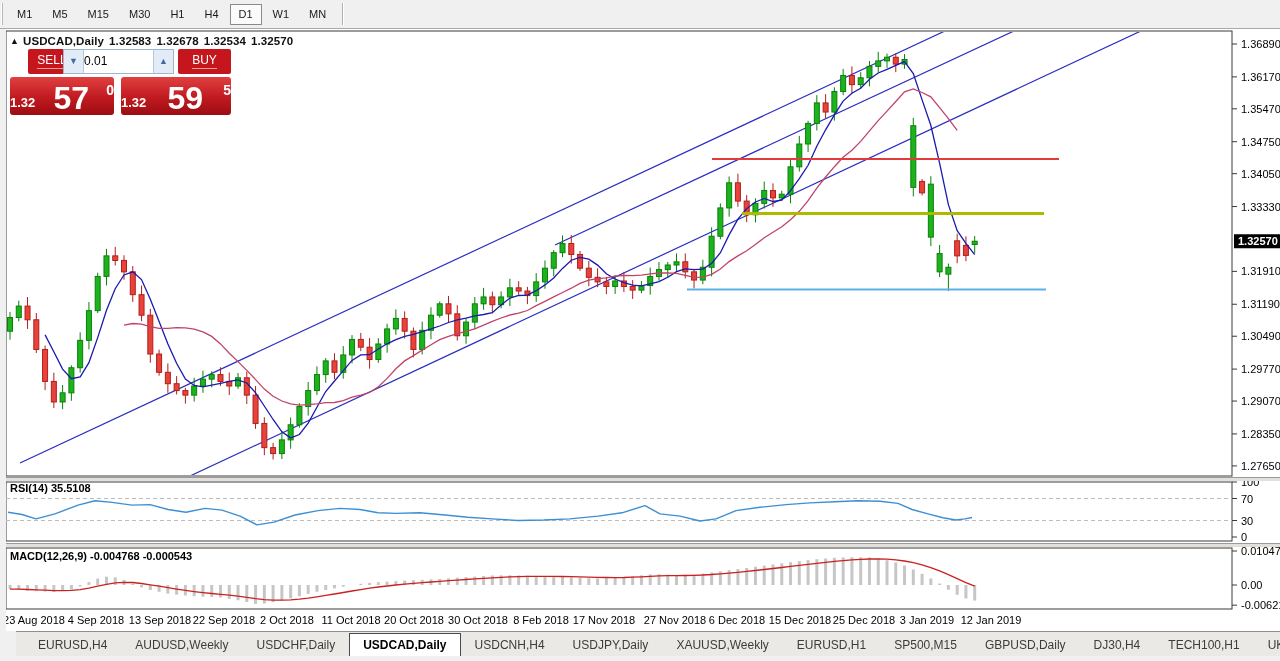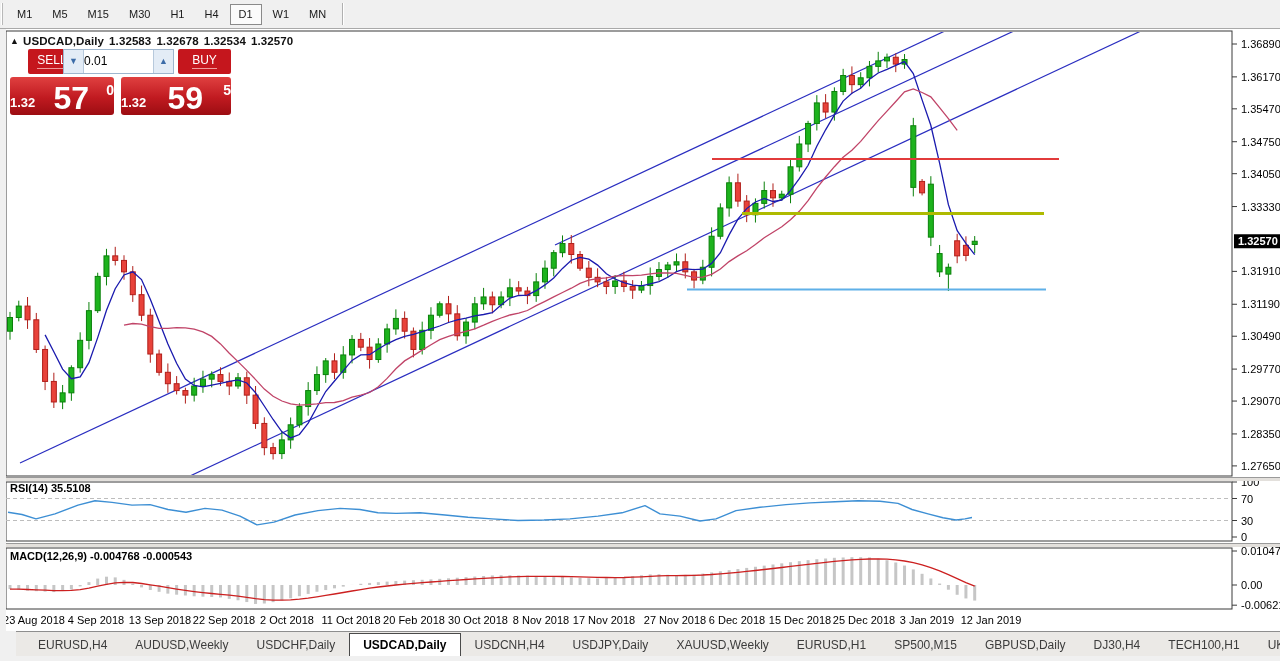--- a/index.html
+++ b/index.html
@@ -540,23 +540,23 @@
       </svg>
   </div>
 
   <div id="date-axis">
       <span class="date-lbl" style="left: 34px;">23 Aug 2018</span>
       <span class="date-lbl" style="left: 96px;">4 Sep 2018</span>
       <span class="date-lbl" style="left: 160px;">13 Sep 2018</span>
       <span class="date-lbl" style="left: 224px;">22 Sep 2018</span>
       <span class="date-lbl" style="left: 287px;">2 Oct 2018</span>
       <span class="date-lbl" style="left: 351px;">11 Oct 2018</span>
-      <span class="date-lbl" style="left: 414px;">20 Feb 2018</span>
+      <span class="date-lbl" style="left: 414px;">20 Oct 2018</span>
       <span class="date-lbl" style="left: 478px;">30 Oct 2018</span>
-      <span class="date-lbl" style="left: 541px;">8 Nov 2018</span>
+      <span class="date-lbl" style="left: 541px;">8 Feb 2018</span>
       <span class="date-lbl" style="left: 604px;">17 Nov 2018</span>
       <span class="date-lbl" style="left: 675px;">27 Nov 2018</span>
       <span class="date-lbl" style="left: 737px;">6 Dec 2018</span>
       <span class="date-lbl" style="left: 800px;">15 Dec 2018</span>
       <span class="date-lbl" style="left: 864px;">25 Dec 2018</span>
       <span class="date-lbl" style="left: 927px;">3 Jan 2019</span>
       <span class="date-lbl" style="left: 991px;">12 Jan 2019</span>
     </div>
 
   <div class="left-strip"></div>

